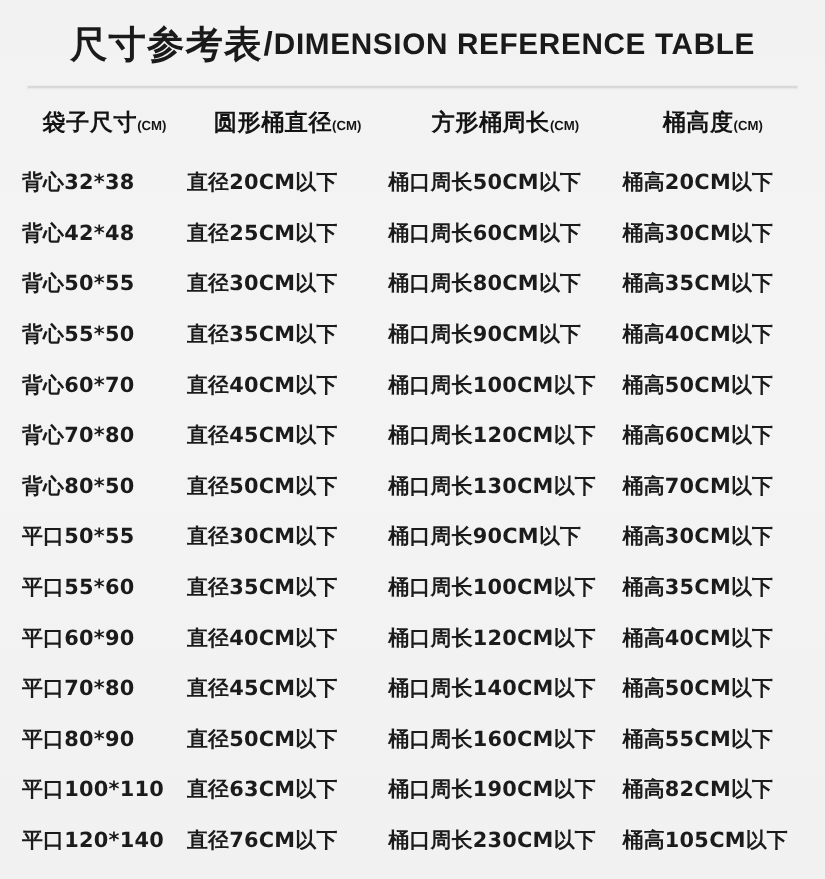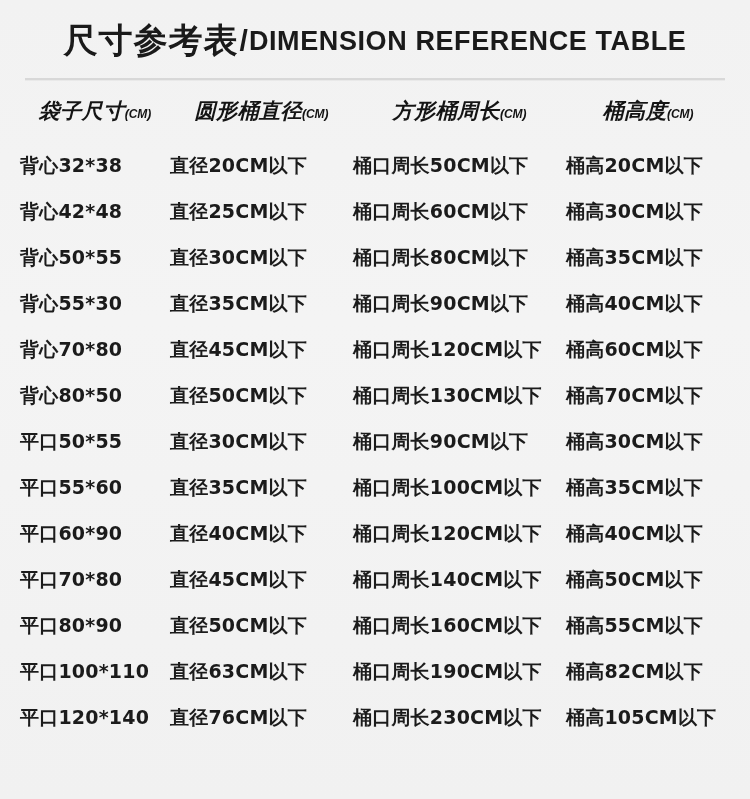--- a/index.html
+++ b/index.html
@@ -68,21 +68,20 @@
   table.dim-table col.c2 { width: 213px; }
   table.dim-table col.c3 { width: 164px; }
 
   th.head-cell {
     padding: 16px 0 14px 0;
     text-align: center;
     vertical-align: bottom;
     font-weight: bold;
     color: #141414;
     white-space: nowrap;
-    font-style: italic;
   }
   .head-cn {
     font-family: "DejaVu Sans", sans-serif;
     font-size: 21px;
     font-weight: bold;
     letter-spacing: 0.5px;
   }
   .head-unit {
     font-family: "Liberation Sans", sans-serif;
     font-size: 12px;
@@ -152,24 +151,30 @@
         <td class="body-cell">桶口周长60CM以下</td>
         <td class="body-cell">桶高30CM以下</td>
       </tr>
       <tr>
         <td class="body-cell c0">背心50*55</td>
         <td class="body-cell">直径30CM以下</td>
         <td class="body-cell">桶口周长80CM以下</td>
         <td class="body-cell">桶高35CM以下</td>
       </tr>
       <tr>
-        <td class="body-cell c0">背心55*30</td>
+        <td class="body-cell c0">背心55*50</td>
         <td class="body-cell">直径35CM以下</td>
         <td class="body-cell">桶口周长90CM以下</td>
         <td class="body-cell">桶高40CM以下</td>
+      </tr>
+      <tr>
+        <td class="body-cell c0">背心60*70</td>
+        <td class="body-cell">直径40CM以下</td>
+        <td class="body-cell">桶口周长100CM以下</td>
+        <td class="body-cell">桶高50CM以下</td>
       </tr>
       <tr>
         <td class="body-cell c0">背心70*80</td>
         <td class="body-cell">直径45CM以下</td>
         <td class="body-cell">桶口周长120CM以下</td>
         <td class="body-cell">桶高60CM以下</td>
       </tr>
       <tr>
         <td class="body-cell c0">背心80*50</td>
         <td class="body-cell">直径50CM以下</td>

